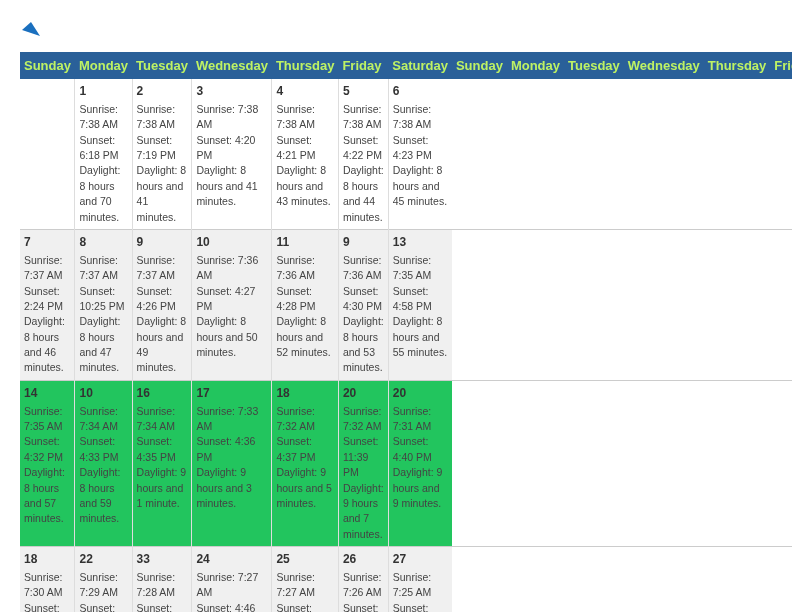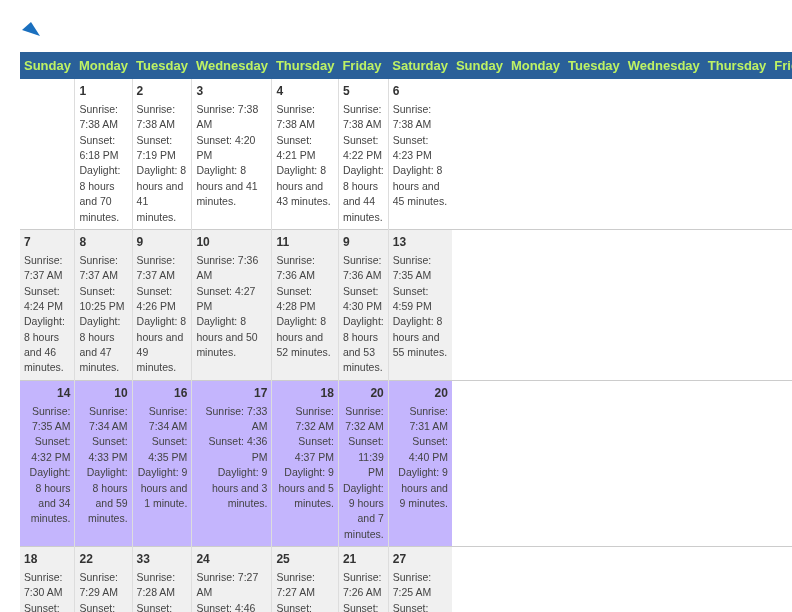--- a/index.html
+++ b/index.html
@@ -85,21 +85,21 @@
     .cell-detail {
       font-size: 10.5px;
       color: #444;
     }
     .empty-cell {
       background: #f0f0f0;
     }
     
     .week-row-1 td { background-color: #fff; }
     .week-row-2 td { background-color: #f0f0f0; }
-    .week-row-3 td { background-color: #c4b5fd; text-align: right; }
+    .week-row-3 td { background-color: #22c55e; }
     .week-row-4 td { background-color: #f0f0f0; }
     .week-row-1 td.empty-cell,
     .week-row-2 td.empty-cell,
     .week-row-3 td.empty-cell,
     .week-row-4 td.empty-cell,
     .week-row-5 td.empty-cell {
       background-color: inherit;
     }
     tr td {
       border-right: 1px solid #ddd;
@@ -173,21 +173,21 @@
         <span class="cell-detail">Sunset: 4:22 PM</span><br>
         <span class="cell-detail">Daylight: 8 hours and 44 minutes.</span></td>
         <td><span class="day-num">6</span>
         <span class="cell-detail">Sunrise: 7:38 AM</span><br>
         <span class="cell-detail">Sunset: 4:23 PM</span><br>
         <span class="cell-detail">Daylight: 8 hours and 45 minutes.</span></td>
       </tr>
       <tr class="week-row-2">
         <td><span class="day-num">7</span>
         <span class="cell-detail">Sunrise: 7:37 AM</span><br>
-        <span class="cell-detail">Sunset: 4:24 PM</span><br>
+        <span class="cell-detail">Sunset: 2:24 PM</span><br>
         <span class="cell-detail">Daylight: 8 hours and 46 minutes.</span></td>
         <td><span class="day-num">8</span>
         <span class="cell-detail">Sunrise: 7:37 AM</span><br>
         <span class="cell-detail">Sunset: 10:25 PM</span><br>
         <span class="cell-detail">Daylight: 8 hours and 47 minutes.</span></td>
         <td><span class="day-num">9</span>
         <span class="cell-detail">Sunrise: 7:37 AM</span><br>
         <span class="cell-detail">Sunset: 4:26 PM</span><br>
         <span class="cell-detail">Daylight: 8 hours and 49 minutes.</span></td>
         <td><span class="day-num">10</span>
@@ -197,28 +197,28 @@
         <td><span class="day-num">11</span>
         <span class="cell-detail">Sunrise: 7:36 AM</span><br>
         <span class="cell-detail">Sunset: 4:28 PM</span><br>
         <span class="cell-detail">Daylight: 8 hours and 52 minutes.</span></td>
         <td><span class="day-num">9</span>
         <span class="cell-detail">Sunrise: 7:36 AM</span><br>
         <span class="cell-detail">Sunset: 4:30 PM</span><br>
         <span class="cell-detail">Daylight: 8 hours and 53 minutes.</span></td>
         <td><span class="day-num">13</span>
         <span class="cell-detail">Sunrise: 7:35 AM</span><br>
-        <span class="cell-detail">Sunset: 4:59 PM</span><br>
+        <span class="cell-detail">Sunset: 4:58 PM</span><br>
         <span class="cell-detail">Daylight: 8 hours and 55 minutes.</span></td>
       </tr>
       <tr class="week-row-3">
         <td><span class="day-num">14</span>
         <span class="cell-detail">Sunrise: 7:35 AM</span><br>
         <span class="cell-detail">Sunset: 4:32 PM</span><br>
-        <span class="cell-detail">Daylight: 8 hours and 34 minutes.</span></td>
+        <span class="cell-detail">Daylight: 8 hours and 57 minutes.</span></td>
         <td><span class="day-num">10</span>
         <span class="cell-detail">Sunrise: 7:34 AM</span><br>
         <span class="cell-detail">Sunset: 4:33 PM</span><br>
         <span class="cell-detail">Daylight: 8 hours and 59 minutes.</span></td>
         <td><span class="day-num">16</span>
         <span class="cell-detail">Sunrise: 7:34 AM</span><br>
         <span class="cell-detail">Sunset: 4:35 PM</span><br>
         <span class="cell-detail">Daylight: 9 hours and 1 minute.</span></td>
         <td><span class="day-num">17</span>
         <span class="cell-detail">Sunrise: 7:33 AM</span><br>
@@ -251,21 +251,21 @@
         <span class="cell-detail">Sunset: 4:44 PM</span><br>
         </td>
         <td><span class="day-num">24</span>
         <span class="cell-detail">Sunrise: 7:27 AM</span><br>
         <span class="cell-detail">Sunset: 4:46 PM</span><br>
         </td>
         <td><span class="day-num">25</span>
         <span class="cell-detail">Sunrise: 7:27 AM</span><br>
         <span class="cell-detail">Sunset: 4:47 PM</span><br>
         </td>
-        <td><span class="day-num">21</span>
+        <td><span class="day-num">26</span>
         <span class="cell-detail">Sunrise: 7:26 AM</span><br>
         <span class="cell-detail">Sunset: 4:49 PM</span><br>
         </td>
         <td><span class="day-num">27</span>
         <span class="cell-detail">Sunrise: 7:25 AM</span><br>
         <span class="cell-detail">Sunset: 4:50 PM</span><br>
         </td>
       </tr>
     </tbody>
 </table>

